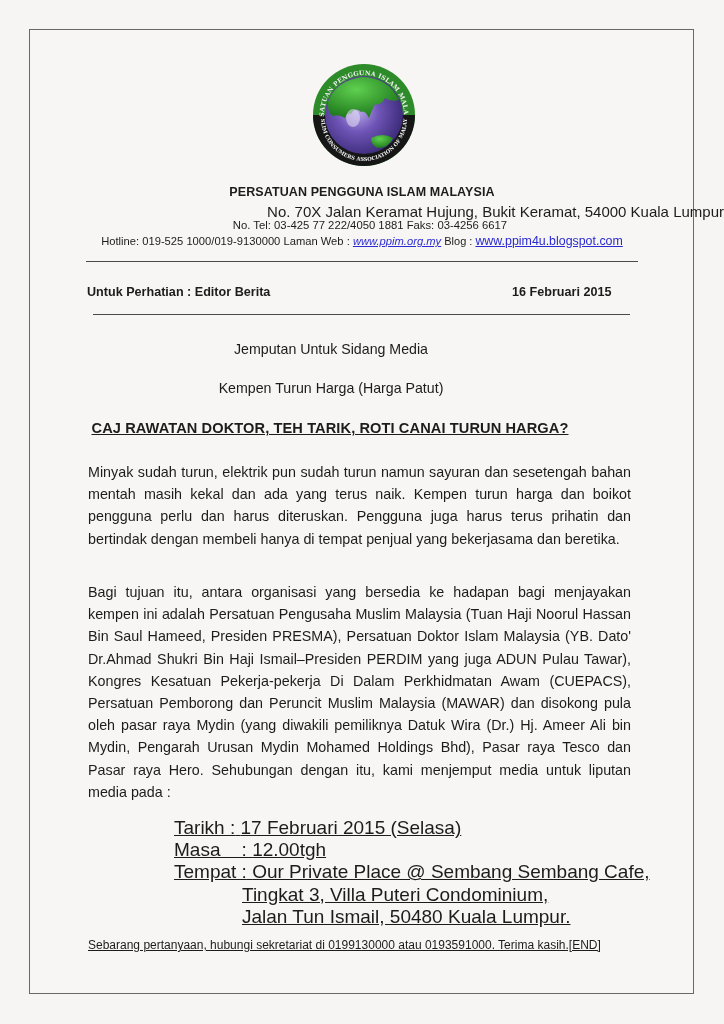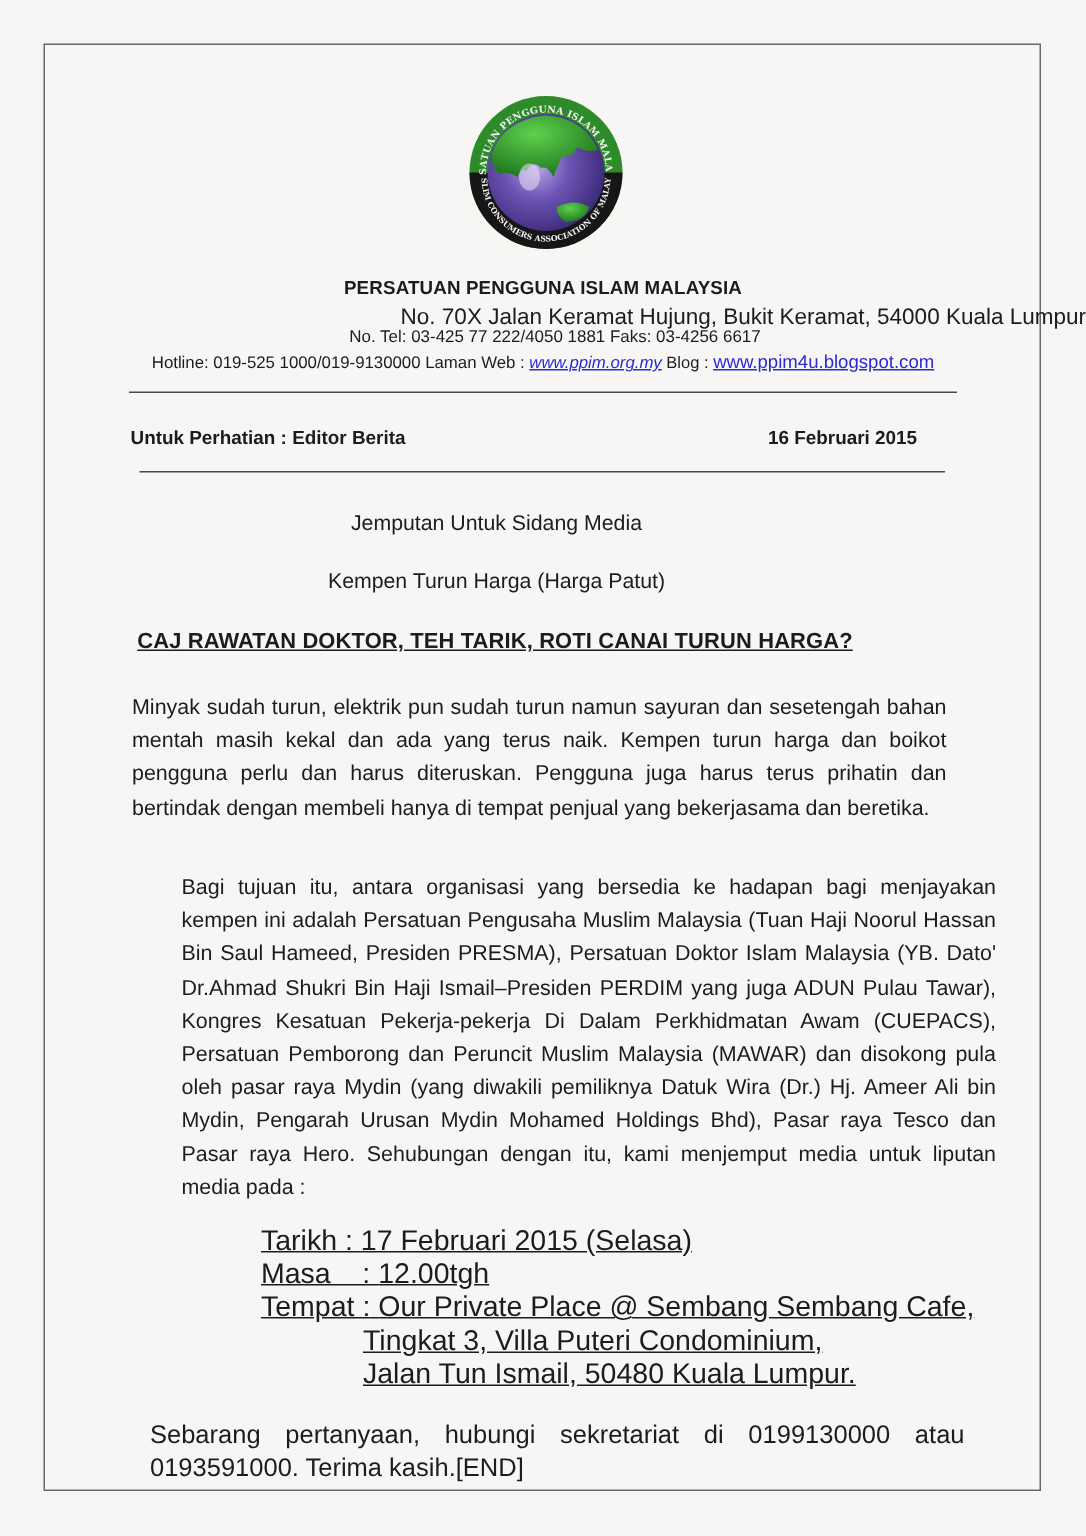--- a/index.html
+++ b/index.html
@@ -28,26 +28,26 @@
   .date { position: absolute; left: 512px; top: 285px; font-weight: bold; font-size: 12.6px; }
   .center-line { position: absolute; left: 0; width: 660px; text-align: center; font-size: 14.2px; }
   .invite { top: 341px; left: 1px; }
   .campaign { top: 380px; left: 1px; }
   .headline { top: 420px; font-weight: bold; text-decoration: underline; font-size: 14.6px; letter-spacing: 0.1px; }
   .para {
     position: absolute; left: 88px; width: 543px; font-size: 14.3px; line-height: 22.2px;
     text-align: justify; text-align-last: left; margin: 0;
   }
   .p1 { top: 461px; }
-  .p2 { top: 581px; margin-left: 33px; }
+  .p2 { top: 581px; }
   .details { position: absolute; left: 174px; top: 817px; font-size: 19px; line-height: 22.2px; text-decoration: underline; }
   .details .row { display: flex; white-space: nowrap; }
   .details .lbl { display: inline-block; }
   .details .cont { padding-left: 68px; white-space: nowrap; }
-  .closing { position: absolute; left: 88px; top: 934px; width: 543px; font-size: 17px; line-height: 22.2px; text-align: justify; text-align-last: left; margin: 12px; }
+  .closing { position: absolute; left: 88px; top: 934px; width: 543px; font-size: 12px; line-height: 22.2px; text-align: justify; text-align-last: left; margin: 0; text-decoration: underline; }
 </style>
 </head>
 <body>
 
 <div class="page-border"></div>
 
 <div class="logo">
   <svg width="106" height="106" viewBox="0 0 106 106">
     <defs>
       <radialGradient id="globeGrad" cx="0.42" cy="0.45" r="0.6">

